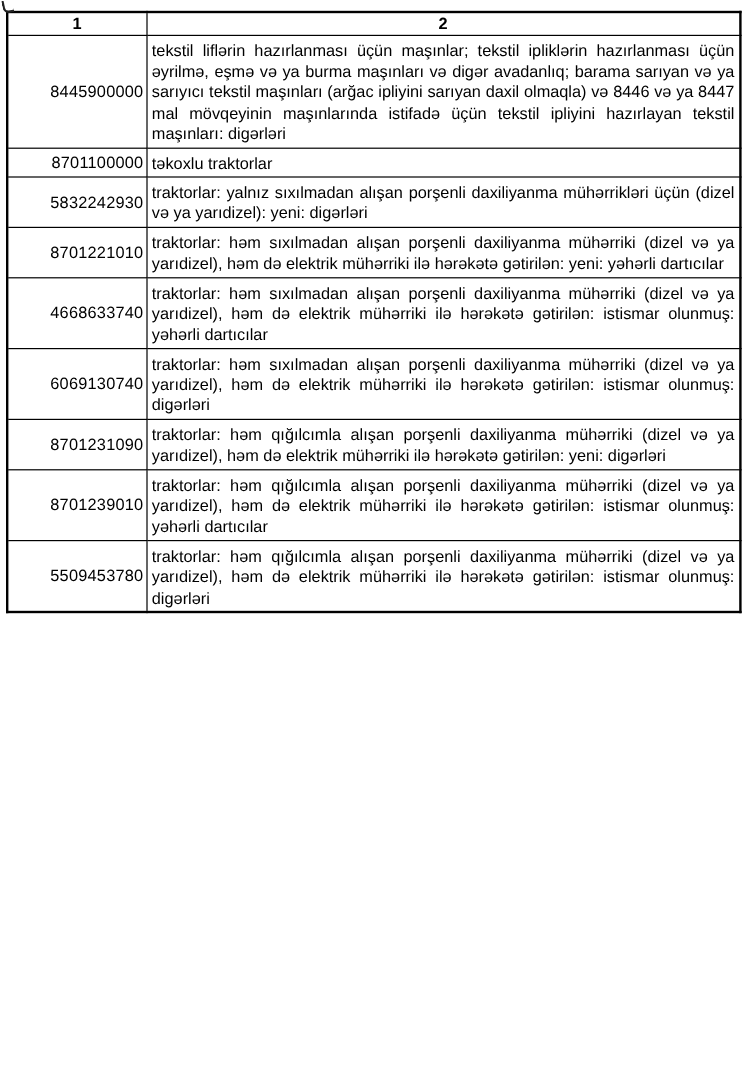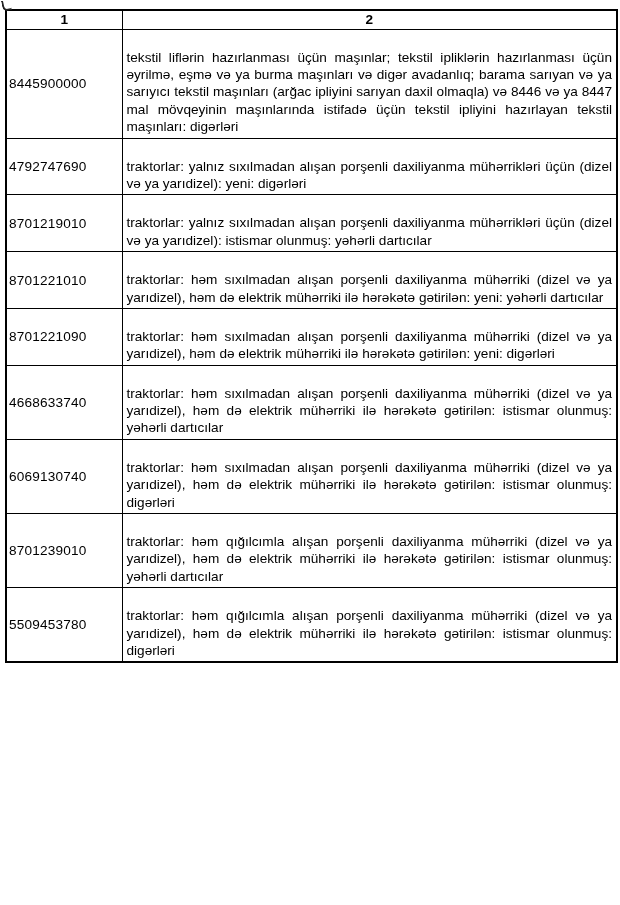--- a/index.html
+++ b/index.html
@@ -45,30 +45,30 @@
   }
   table.hs-table th {
     font-weight: bold;
     text-align: center;
     padding: 1px 2px;
     line-height: 1.15;
   }
   col.c-code { width: 116px; }
   col.c-desc { width: 495px; }
   td.code-cell {
-    text-align: left;
+    text-align: right;
     vertical-align: middle;
     padding: 1px 2px;
     letter-spacing: 0.2px;
   }
   td.desc-cell {
     text-align: justify;
     text-justify: inter-word;
     vertical-align: top;
-    padding: 19px 4px 2px 4px;
+    padding: 4px 4px 2px 4px;
     line-height: 1.28;
   }
 </style>
 </head>
 <body>
 
 <div class="page">
   <span class="corner-artifact"></span>
 
   <table class="hs-table">
@@ -81,42 +81,42 @@
         <th>1</th>
         <th>2</th>
       </tr>
     </thead>
     <tbody>
       <tr>
         <td class="code-cell">8445900000</td>
         <td class="desc-cell">tekstil liflərin hazırlanması üçün maşınlar; tekstil ipliklərin hazırlanması üçün əyrilmə, eşmə və ya burma maşınları və digər avadanlıq; barama sarıyan və ya sarıyıcı tekstil maşınları (arğac ipliyini sarıyan daxil olmaqla) və 8446 və ya 8447 mal mövqeyinin maşınlarında istifadə üçün tekstil ipliyini hazırlayan tekstil maşınları: digərləri</td>
       </tr>
       <tr>
-        <td class="code-cell">4792747690</td>
-        <td class="desc-cell">traktorlar: yalnız sıxılmadan alışan porşenli daxiliyanma mühərrikləri üçün (dizel və ya yarıdizel): yeni: digərləri</td>
+        <td class="code-cell">8701100000</td>
+        <td class="desc-cell">təkoxlu traktorlar</td>
       </tr>
       <tr>
-        <td class="code-cell">8701219010</td>
-        <td class="desc-cell">traktorlar: yalnız sıxılmadan alışan porşenli daxiliyanma mühərrikləri üçün (dizel və ya yarıdizel): istismar olunmuş: yəhərli dartıcılar</td>
+        <td class="code-cell">5832242930</td>
+        <td class="desc-cell">traktorlar: yalnız sıxılmadan alışan porşenli daxiliyanma mühərrikləri üçün (dizel və ya yarıdizel): yeni: digərləri</td>
       </tr>
       <tr>
         <td class="code-cell">8701221010</td>
         <td class="desc-cell">traktorlar: həm sıxılmadan alışan porşenli daxiliyanma mühərriki (dizel və ya yarıdizel), həm də elektrik mühərriki ilə hərəkətə gətirilən: yeni: yəhərli dartıcılar</td>
-      </tr>
-      <tr>
-        <td class="code-cell">8701221090</td>
-        <td class="desc-cell">traktorlar: həm sıxılmadan alışan porşenli daxiliyanma mühərriki (dizel və ya yarıdizel), həm də elektrik mühərriki ilə hərəkətə gətirilən: yeni: digərləri</td>
       </tr>
       <tr>
         <td class="code-cell">4668633740</td>
         <td class="desc-cell">traktorlar: həm sıxılmadan alışan porşenli daxiliyanma mühərriki (dizel və ya yarıdizel), həm də elektrik mühərriki ilə hərəkətə gətirilən: istismar olunmuş: yəhərli dartıcılar</td>
       </tr>
       <tr>
         <td class="code-cell">6069130740</td>
         <td class="desc-cell">traktorlar: həm sıxılmadan alışan porşenli daxiliyanma mühərriki (dizel və ya yarıdizel), həm də elektrik mühərriki ilə hərəkətə gətirilən: istismar olunmuş: digərləri</td>
+      </tr>
+      <tr>
+        <td class="code-cell">8701231090</td>
+        <td class="desc-cell">traktorlar: həm qığılcımla alışan porşenli daxiliyanma mühərriki (dizel və ya yarıdizel), həm də elektrik mühərriki ilə hərəkətə gətirilən: yeni: digərləri</td>
       </tr>
       <tr>
         <td class="code-cell">8701239010</td>
         <td class="desc-cell">traktorlar: həm qığılcımla alışan porşenli daxiliyanma mühərriki (dizel və ya yarıdizel), həm də elektrik mühərriki ilə hərəkətə gətirilən: istismar olunmuş: yəhərli dartıcılar</td>
       </tr>
       <tr>
         <td class="code-cell">5509453780</td>
         <td class="desc-cell">traktorlar: həm qığılcımla alışan porşenli daxiliyanma mühərriki (dizel və ya yarıdizel), həm də elektrik mühərriki ilə hərəkətə gətirilən: istismar olunmuş: digərləri</td>
       </tr>
     </tbody>

